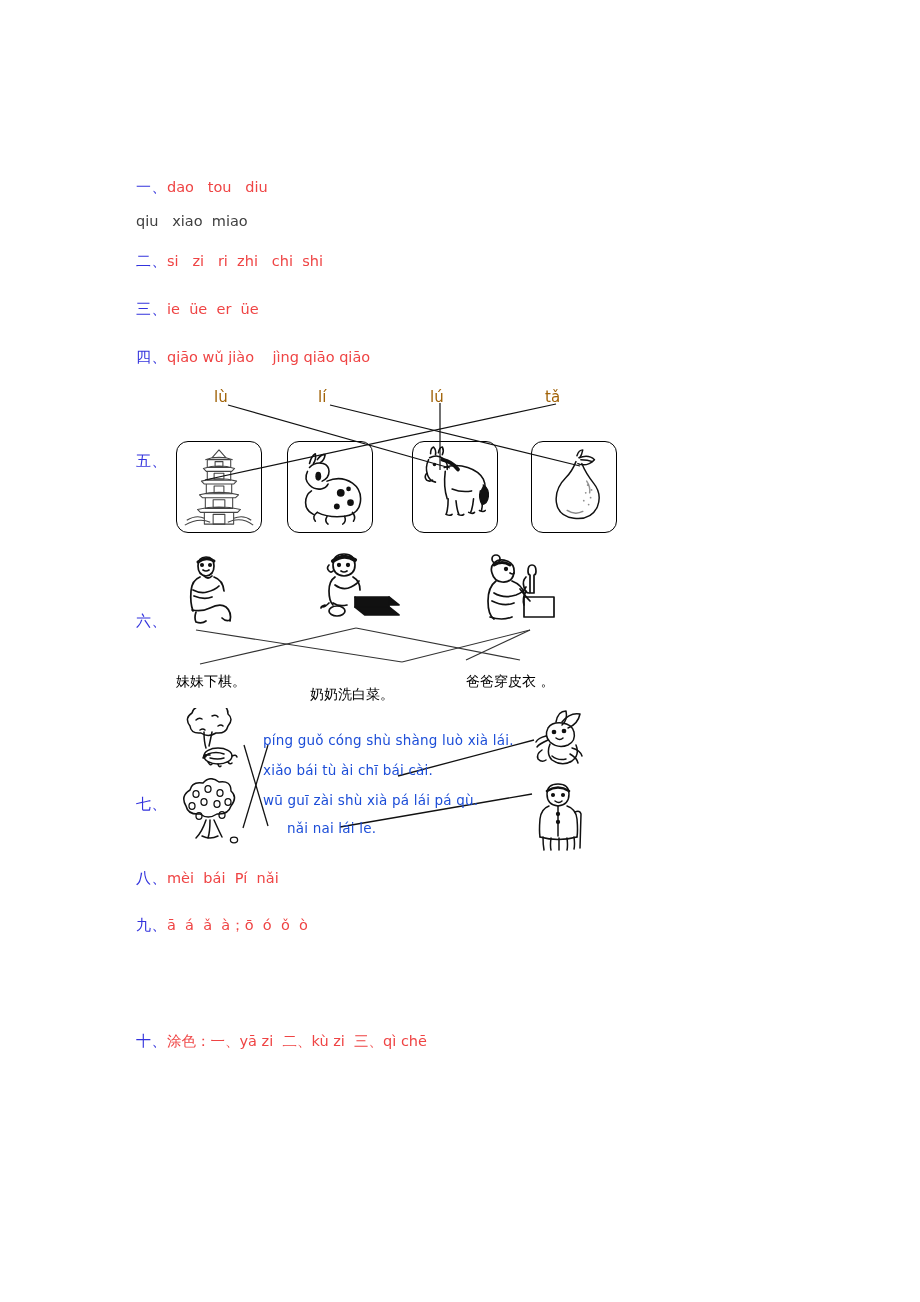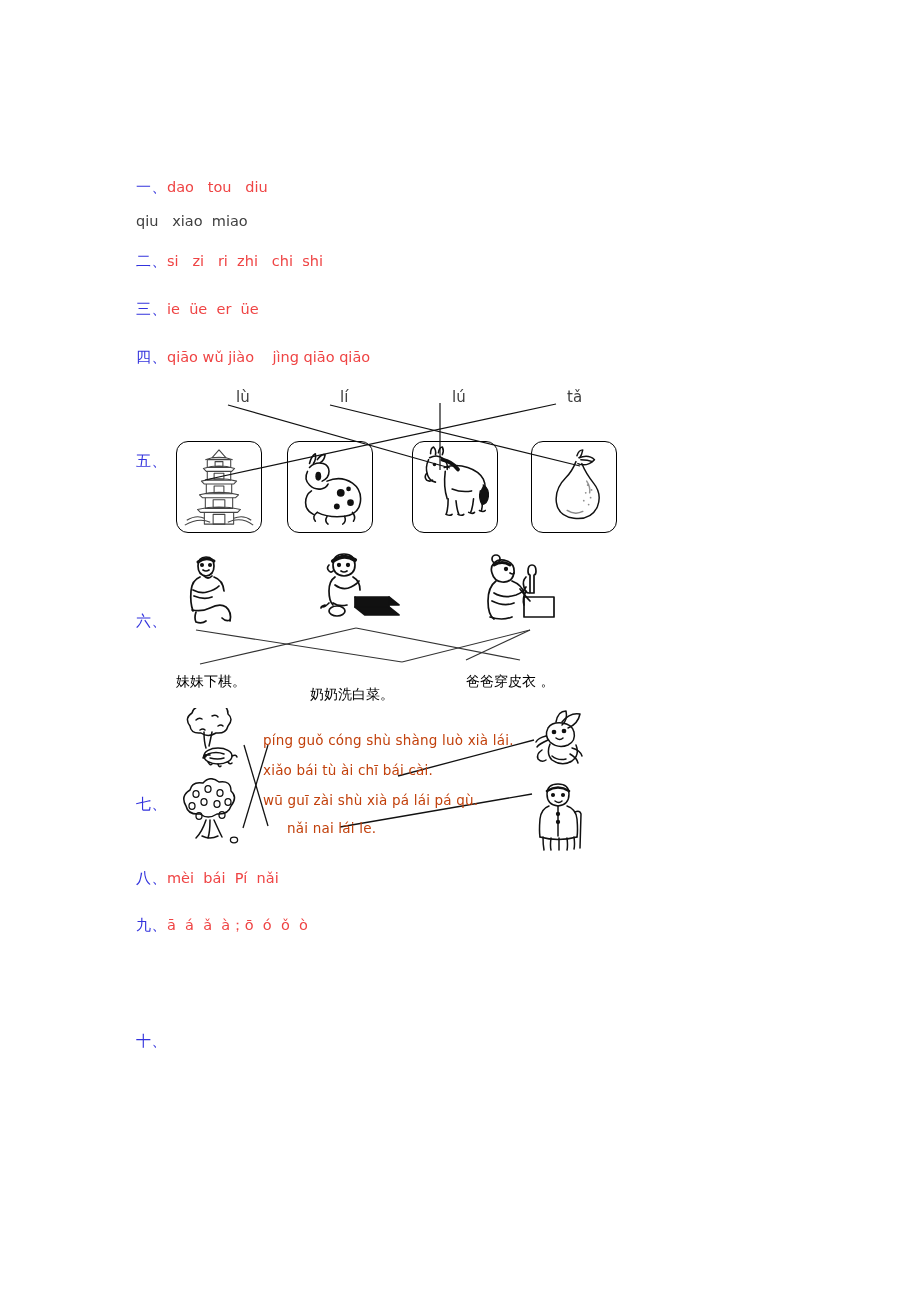--- a/index.html
+++ b/index.html
@@ -40,23 +40,22 @@
     position: absolute;
     color: #404040;
     font-size: 14.5px;
     white-space: pre;
   }
 
   
   .wordlabel {
     position: absolute;
     font-size: 15px;
-    color: #404040;
-    font-family: "DejaVu Sans", "Liberation Sans", sans-serif;
-    margin-left: 22px;
+    color: #a16207;
+    font-family: "DejaVu Sans", "Liberation Sans", sans-serif;
   }
 
   
   .pic-box {
     position: absolute;
     border: 1.6px solid #000;
     border-radius: 12px;
     background: #fff;
     overflow: hidden;
   }
@@ -77,21 +76,21 @@
     font-weight: normal;
     color: #000;
     white-space: pre;
   }
 
   
   .py-sent {
     position: absolute;
     font-family: "DejaVu Sans", "Liberation Sans", sans-serif;
     font-size: 13.5px;
-    color: #c2410c;
+    color: #1d4ed8;
     white-space: pre;
     letter-spacing: 0.2px;
   }
 </style>
 </head>
 <body>
 
 <div class="page">
 
   <div class="row" style="left:136px; top:178px;">
@@ -401,15 +400,16 @@
     <span class="body-txt">mèi  bái  Pí  nǎi</span>
   </div>
 
   <div class="row" style="left:136px; top:916px;">
     <span class="num">九、</span>
     <span class="body-txt">ā  á  ǎ  à；ō  ó  ǒ  ò</span>
   </div>
 
   <div class="row" style="left:136px; top:1032px;">
     <span class="num">十、</span>
+    <span class="body-txt">涂色：一、yā zi  二、kù zi  三、qì chē</span>
   </div>
 
 </div>
 
 </body></html>

